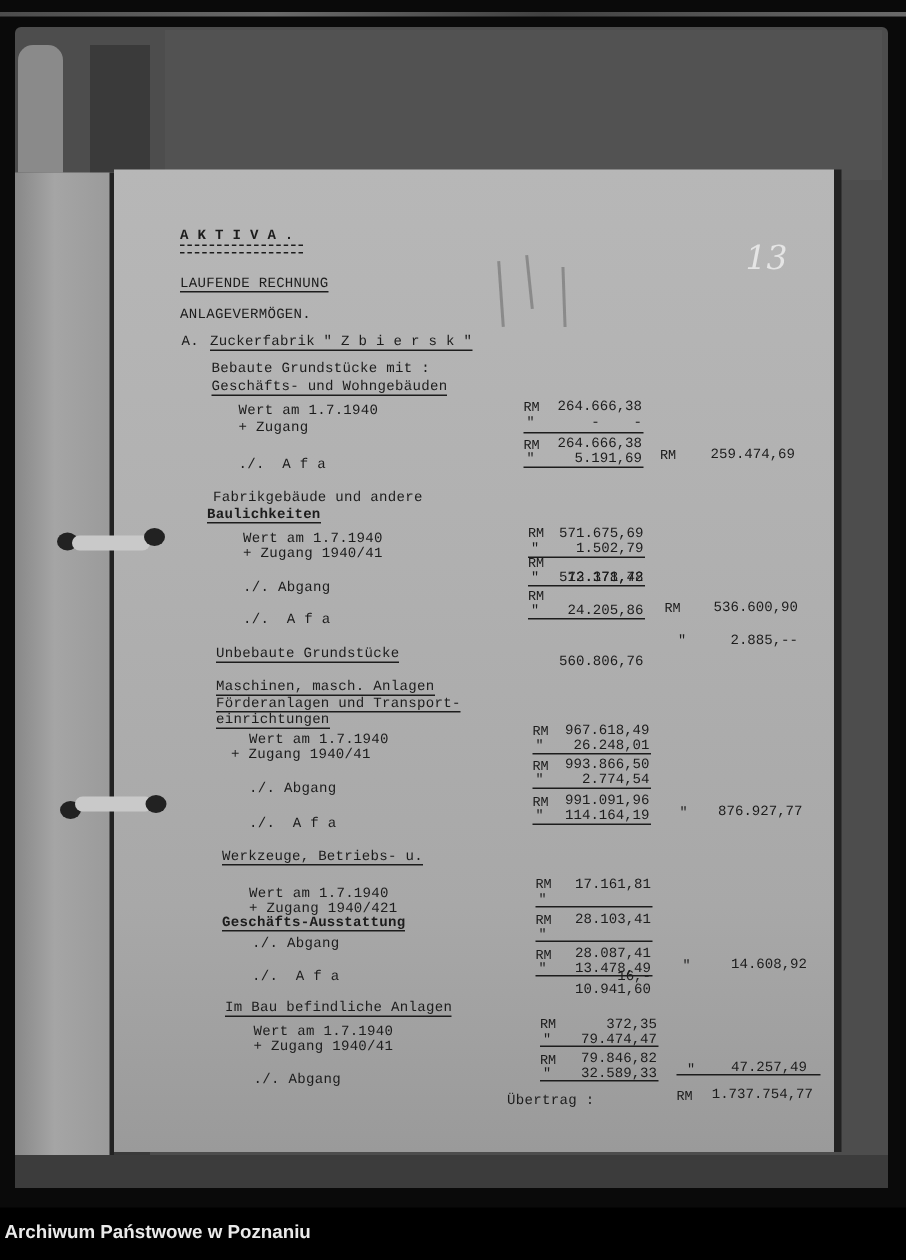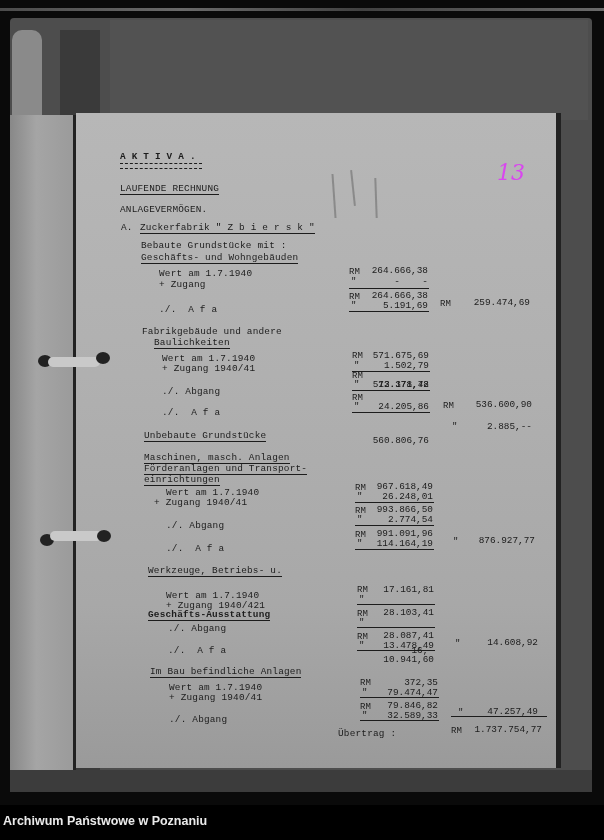--- a/index.html
+++ b/index.html
@@ -16,21 +16,21 @@
   .page-shadow{position:absolute;left:556px;top:113px;width:5px;height:655px;background:#222;}
   .bottom-band{position:absolute;left:10px;top:770px;width:582px;height:22px;background:#3c3c3c;}
   .ring{position:absolute;height:10px;background:#c9c9c9;border-radius:5px;}
   .ring-hole{position:absolute;width:14px;height:12px;background:#222;border-radius:50%;}
   .t{position:absolute;font-size:9.4px;color:#1c1c1c;white-space:pre;letter-spacing:.2px;line-height:11px;}
   .u{border-bottom:1.3px solid #1c1c1c;}
   .amt{position:absolute;font-size:9.4px;color:#1c1c1c;white-space:pre;line-height:11px;text-align:right;}
   .rm{position:absolute;font-size:9px;color:#1c1c1c;line-height:11px;}
   .rule{position:absolute;height:1.4px;background:#1c1c1c;}
   .dbl{position:absolute;height:4px;border-top:1.3px dashed #1c1c1c;border-bottom:1.3px dashed #1c1c1c;}
-  .pagenum{position:absolute;left:497px;top:160px;font-family:"DejaVu Serif",serif;font-style:italic;font-size:22px;color:#d946ef;}
+  .pagenum{position:absolute;left:497px;top:160px;font-family:"DejaVu Serif",serif;font-style:italic;font-size:22px;color:#e5e5e5;}
   .pencil{position:absolute;width:2px;background:#777;opacity:.7;}
   .footer{position:absolute;left:3px;top:814px;font-family:"Liberation Sans",sans-serif;font-size:12.5px;font-weight:bold;color:#eaeaea;}
 </style>
 </head>
 <body>
 
 <div class="scan"></div>
 <div class="film-edge"></div>
 <div class="board"></div>
 <div class="board-dark"></div>
@@ -75,21 +75,21 @@
 <div class="rule" style="left:349px;top:288px;width:80px;"></div>
 <div class="rm" style="left:349px;top:292px;">RM</div>
 <div class="amt" style="left:360px;top:290px;width:68px;">264.666,38</div>
 <div class="rm" style="left:351px;top:301px;">"</div>
 <div class="amt" style="left:360px;top:300px;width:68px;">5.191,69</div>
 <div class="rule" style="left:349px;top:311px;width:80px;"></div>
 <div class="rm" style="left:440px;top:299px;">RM</div>
 <div class="amt" style="left:460px;top:297px;width:70px;">259.474,69</div>
 
 <div class="t" style="left:142px;top:326px;">Fabrikgebäude und andere</div>
-<div class="t u" style="left:154px;top:337px;">Baulichkeiten</div>
+<div class="t u" style="left:138px;top:337px;font-weight:bold;">Baulichkeiten</div>
 <div class="t" style="left:162px;top:353px;">Wert am 1.7.1940</div>
 <div class="t" style="left:162px;top:363px;">+ Zugang 1940/41</div>
 <div class="t" style="left:162px;top:386px;">./. Abgang</div>
 <div class="t" style="left:162px;top:407px;">./.  A f a</div>
 <div class="rm" style="left:352px;top:351px;">RM</div>
 <div class="amt" style="left:360px;top:350px;width:69px;">571.675,69</div>
 <div class="rm" style="left:354px;top:361px;">"</div>
 <div class="amt" style="left:360px;top:360px;width:69px;">1.502,79</div>
 <div class="rule" style="left:352px;top:371px;width:78px;"></div>
 <div class="rm" style="left:352px;top:371px;">RM</div>

